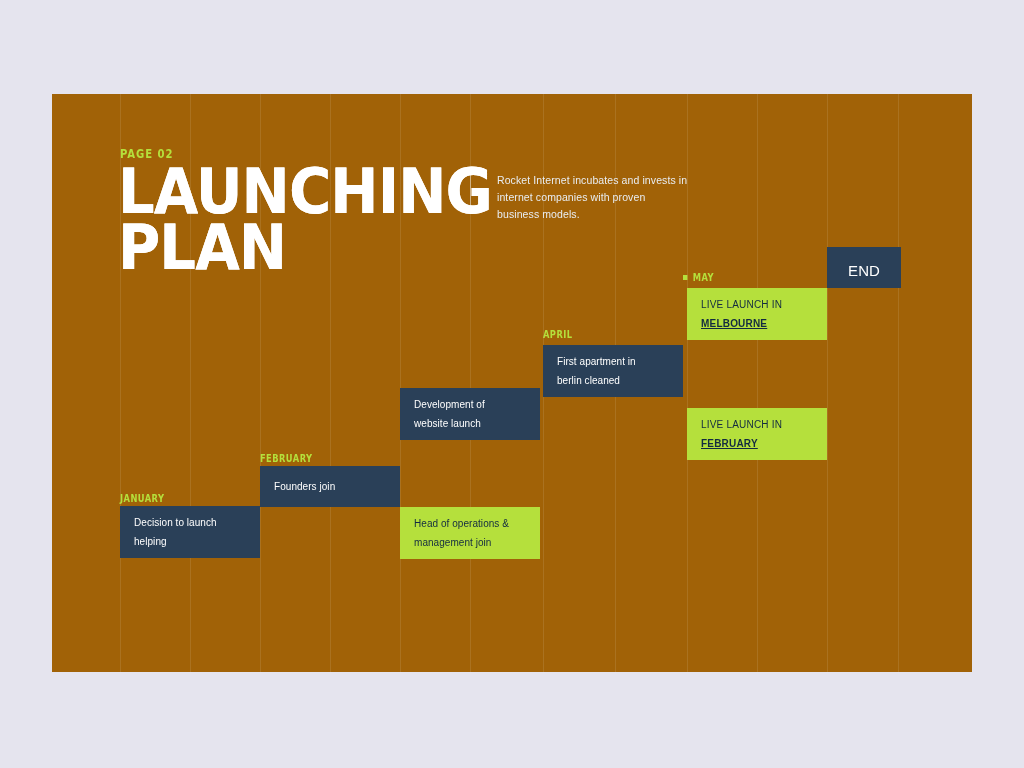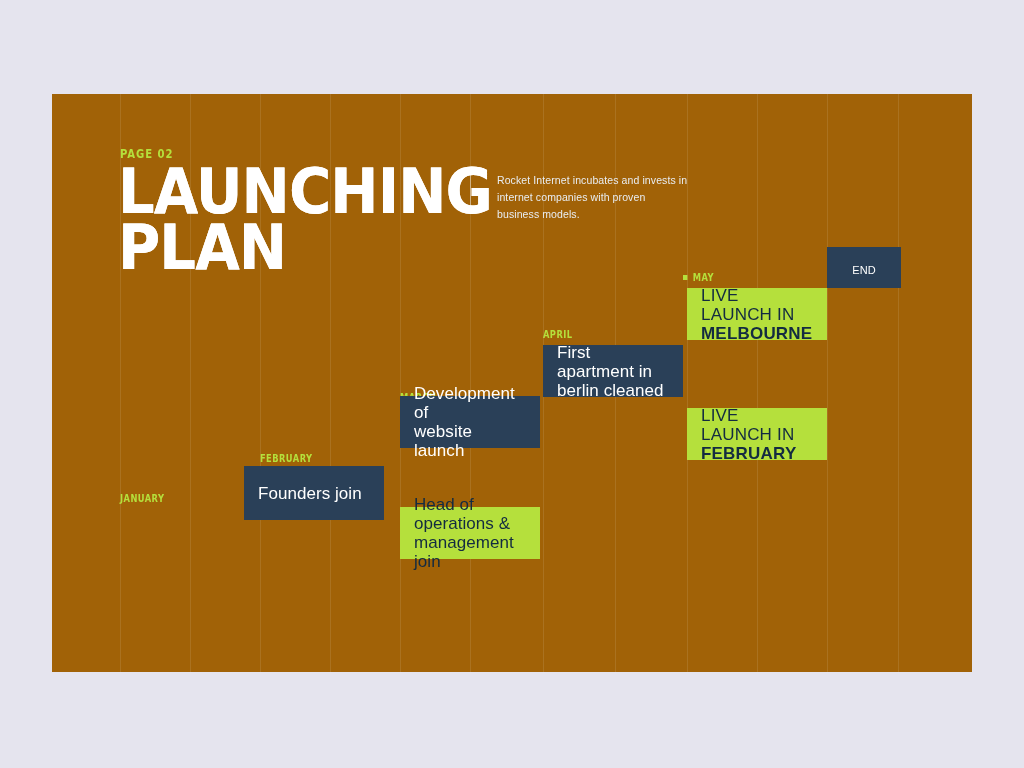--- a/index.html
+++ b/index.html
@@ -106,34 +106,34 @@
   }
   .card.dark {
     background:#2A4058;
     color:#FFFFFF;
   }
   .card.green {
     background:#B5E03C;
     color:#132B41;
   }
   .card .t {
-    font-size:17px;
+    font-size:10px;
     line-height:19px;
     letter-spacing:0.05px;
   }
   .card.green .t.cap { letter-spacing:0.2px; }
-  .card .t.strong { font-weight:bold; }
+  .card .t.strong { font-weight:bold;text-decoration:underline; }
 
   .card.end {
     width:74px;
     height:41px;
     align-items:center;
     justify-content:center;
   }
-  .card.end .t { font-size:11px;margin-top:6px; }
+  .card.end .t { font-size:15px;margin-top:6px; }
 </style>
 </head>
 <body>
 
 <div id="slide">
 
   <div class="gridline" style="left:68px"></div>
   <div class="gridline" style="left:138px"></div>
   <div class="gridline" style="left:208px"></div>
   <div class="gridline" style="left:278px"></div>
@@ -167,26 +167,30 @@
   <div class="month-label" style="left:348px; top:297px">
     <span>MARCH</span>
   </div>
   <div class="month-label" style="left:491px; top:234px">
     <span>APRIL</span>
   </div>
   <div class="month-label" style="left:631px; top:177px">
     <span class="bullet"></span><span>MAY</span>
   </div>
 
-
-  <div class="card dark" style="left:192px; top:372px; height:54px; justify-content:center">
+  <div class="card dark" style="left:68px;  top:412px">
+    <span class="t">Decision to launch</span>
+    <span class="t">helping</span>
+  </div>
+
+  <div class="card dark" style="left:208px; top:372px; height:41px; justify-content:center">
     <span class="t">Founders join</span>
   </div>
 
-  <div class="card dark" style="left:348px; top:302px">
+  <div class="card dark" style="left:348px; top:294px">
     <span class="t">Development of</span>
     <span class="t">website launch</span>
   </div>
 
   <div class="card dark" style="left:491px; top:251px">
     <span class="t">First apartment in</span>
     <span class="t">berlin cleaned</span>
   </div>
 
   <div class="card green" style="left:348px; top:413px">

